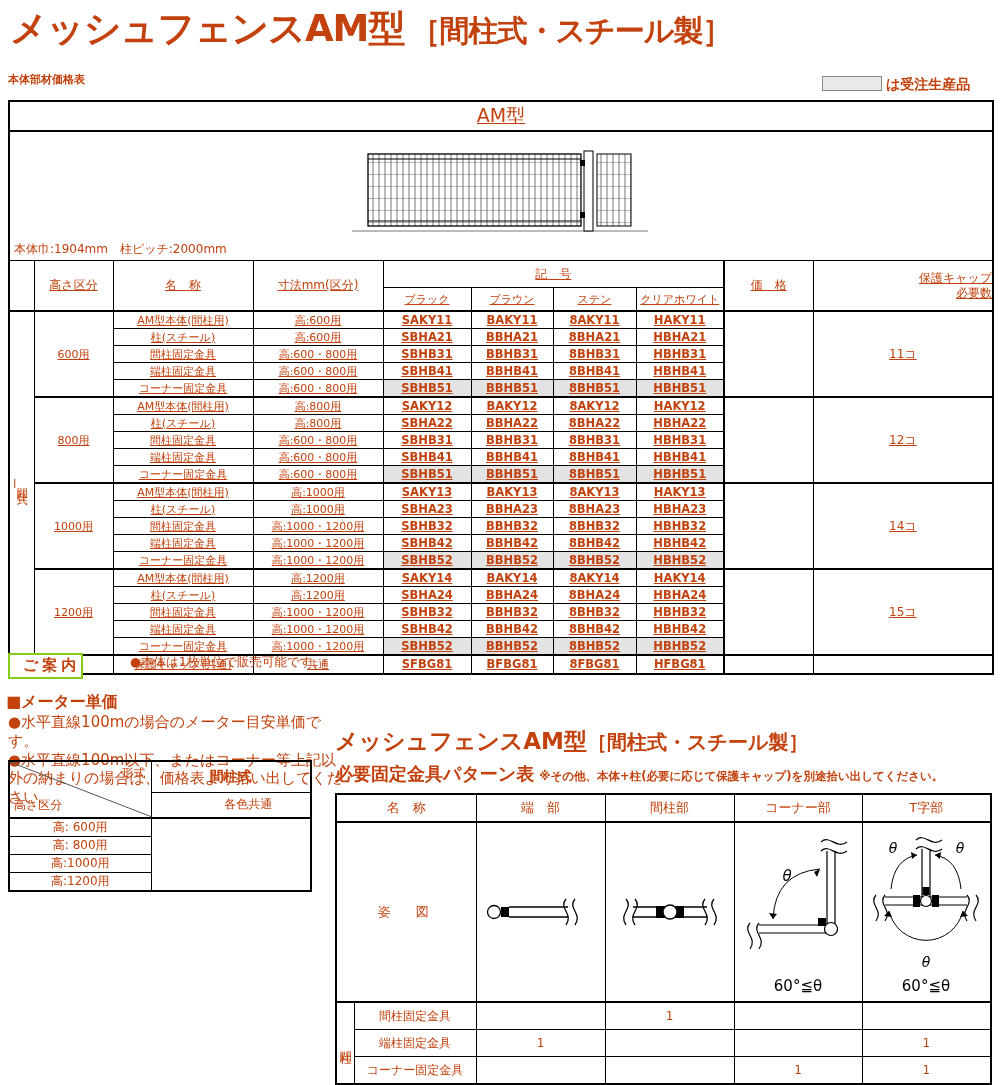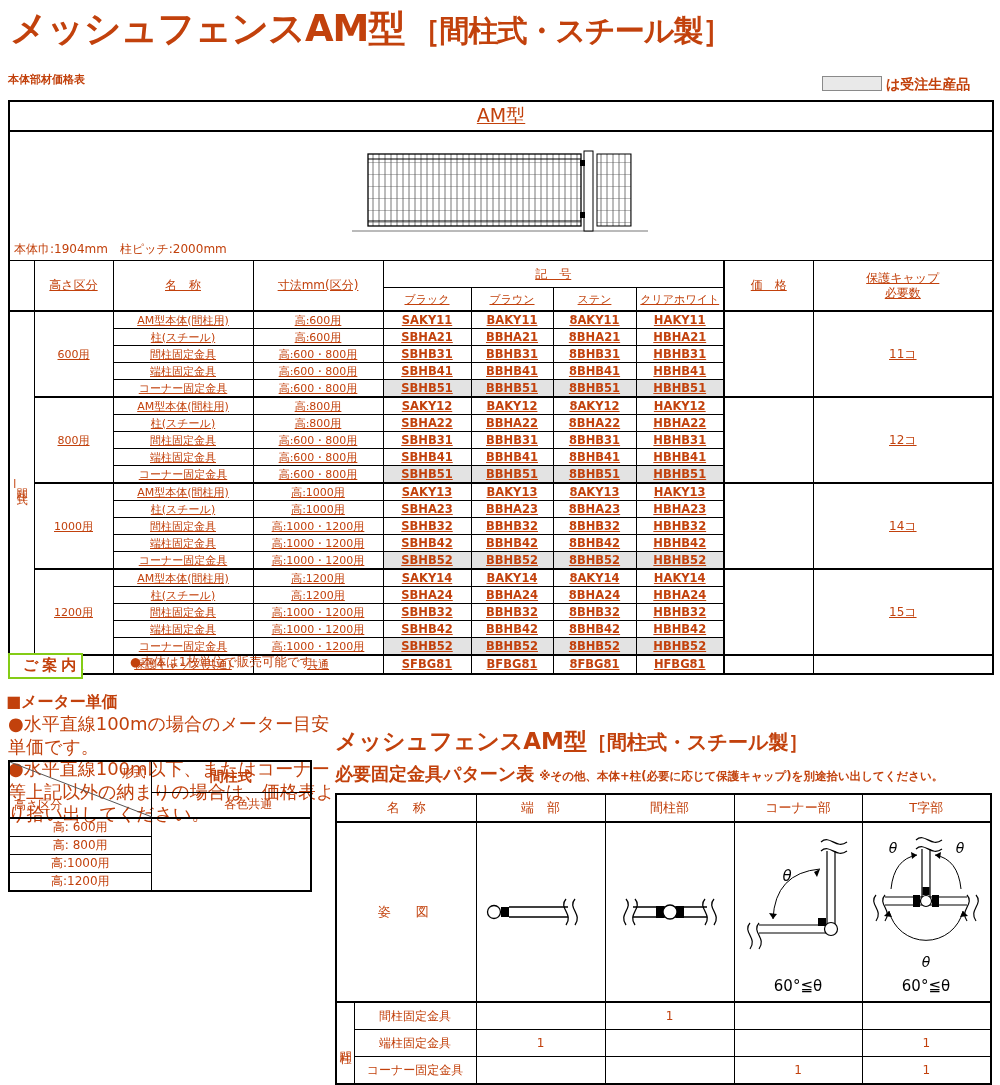--- a/index.html
+++ b/index.html
@@ -19,36 +19,36 @@
   table{border-collapse:collapse;table-layout:fixed;}
   #main-table{position:absolute;left:8px;top:100px;width:984px;border:2px solid #000;text-decoration:underline;}
   #main-table th,#main-table td{border:1px solid #000;padding:0;text-align:center;vertical-align:middle;
       font-size:11px;font-weight:normal;overflow:hidden;white-space:nowrap;}
   #main-table tr.model-row th{height:28px;font-size:19px;border-bottom:2px solid #000;}
   #main-table tr.fence-row td{height:128px;position:relative;border-bottom:1px solid #000;}
   .fence-caption{position:absolute;left:4px;bottom:2px;font-size:12px;}
   .fence-wrap{position:absolute;left:0;top:6px;width:100%;text-align:center;}
   #main-table tr.hdr th{height:26px;font-size:12px;}
   #main-table tr.hdr2 th{height:22px;font-size:11px;}
-  #main-table .caps-h{line-height:1.25;}
+  #main-table .caps-h{line-height:1.25;text-align:right;}
   #main-table tbody td{height:16px;line-height:15px;border-top:1px solid #8f8f8f;}
   #main-table tbody tr.sec-start td{border-top:2px solid #000;}
   #main-table td.code-cell{font-weight:bold;font-size:11.5px;}
   #main-table td.shaded{background:#e3e3e3;}
   #main-table td.price-cell, #main-table th.price-h{border-left:2px solid #000;}
   #main-table td.caps-cell{font-size:12px;}
   .vlabel{writing-mode:vertical-rl;text-orientation:upright;font-size:13px;letter-spacing:3px;}
   #main-table tr.last-row td{border-top:2px solid #000;height:17px;}
 
   
   .guide-label{position:absolute;left:8px;top:653px;border:2px solid #84cc16;padding:1px 1px 2px 13px;
       font-size:15px;font-weight:bold;letter-spacing:4px;background:#fff;}
   .guide-bullets{position:absolute;left:130px;top:653px;width:620px;font-size:12.5px;line-height:1.45;}
   .meter-heading{position:absolute;left:6px;top:692px;font-size:16px;font-weight:bold;}
-  .meter-bullets{position:absolute;left:8px;top:713px;width:336px;font-size:18px;line-height:1.25;}
+  .meter-bullets{position:absolute;left:8px;top:713px;width:336px;font-size:15px;line-height:1.25;}
 
   
   #meter-table{position:absolute;left:8px;top:760px;width:302px;border:2px solid #000;}
   #meter-table td{border:1px solid #000;text-align:center;vertical-align:middle;font-size:12px;padding:0;}
   #meter-table .diag{position:relative;width:142px;height:55px;}
   #meter-table .diag svg{position:absolute;left:0;top:0;}
   .diag-top{position:absolute;right:5px;top:3px;font-size:12px;}
   .diag-bottom{position:absolute;left:4px;bottom:3px;font-size:12px;}
   #meter-table .mth{font-size:14px;font-weight:bold;height:29px;}
   #meter-table .mth2{font-size:12px;height:24px;border-bottom:2px solid #000;padding-left:35px;}

